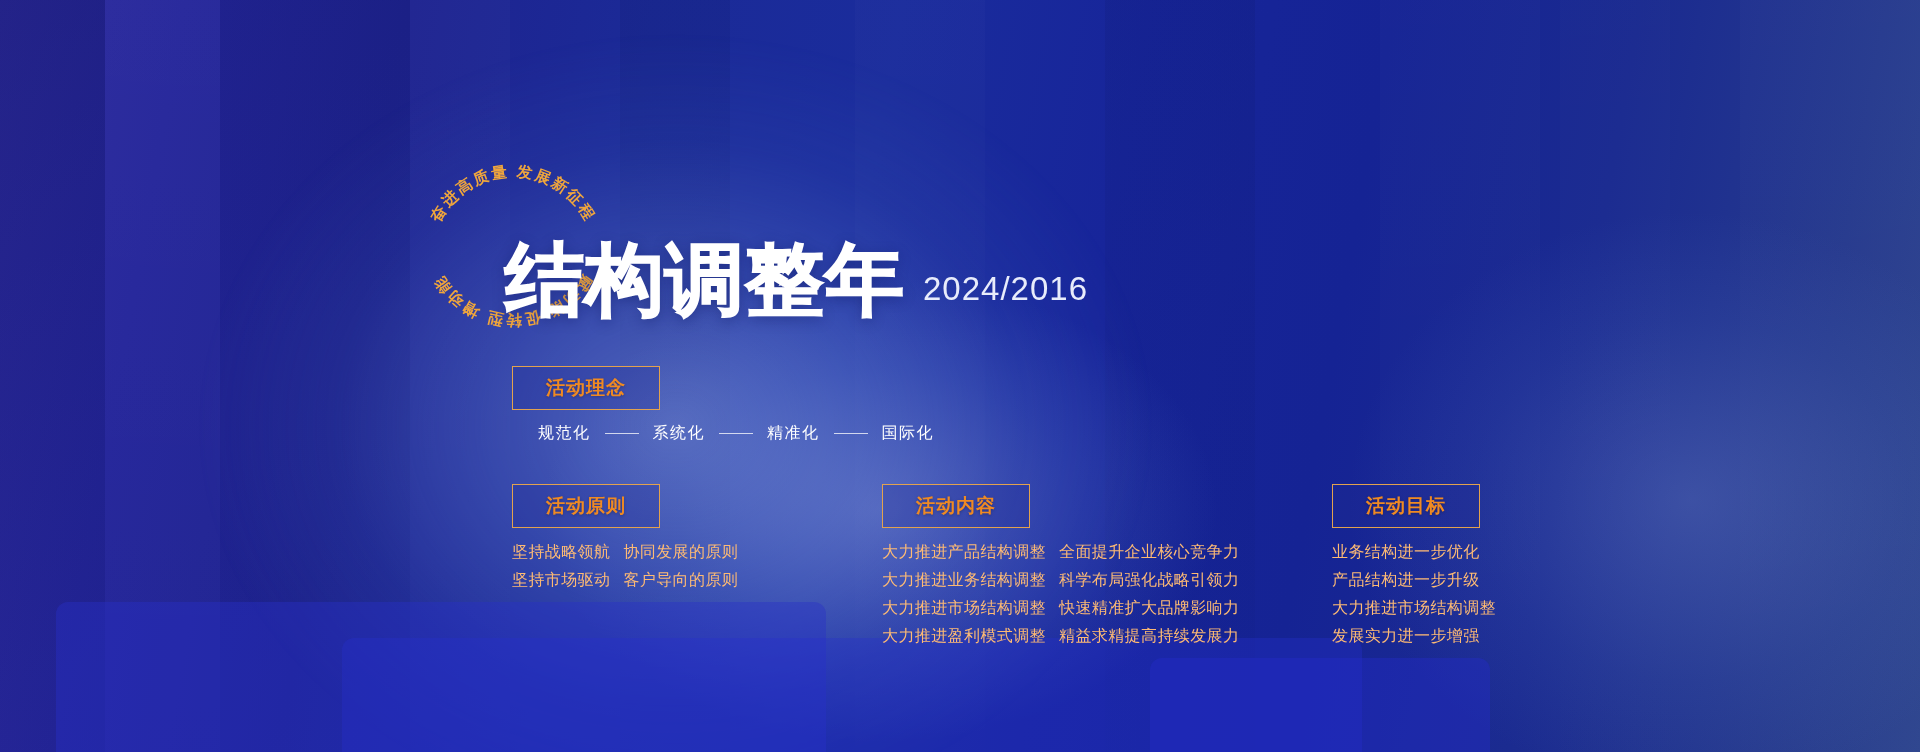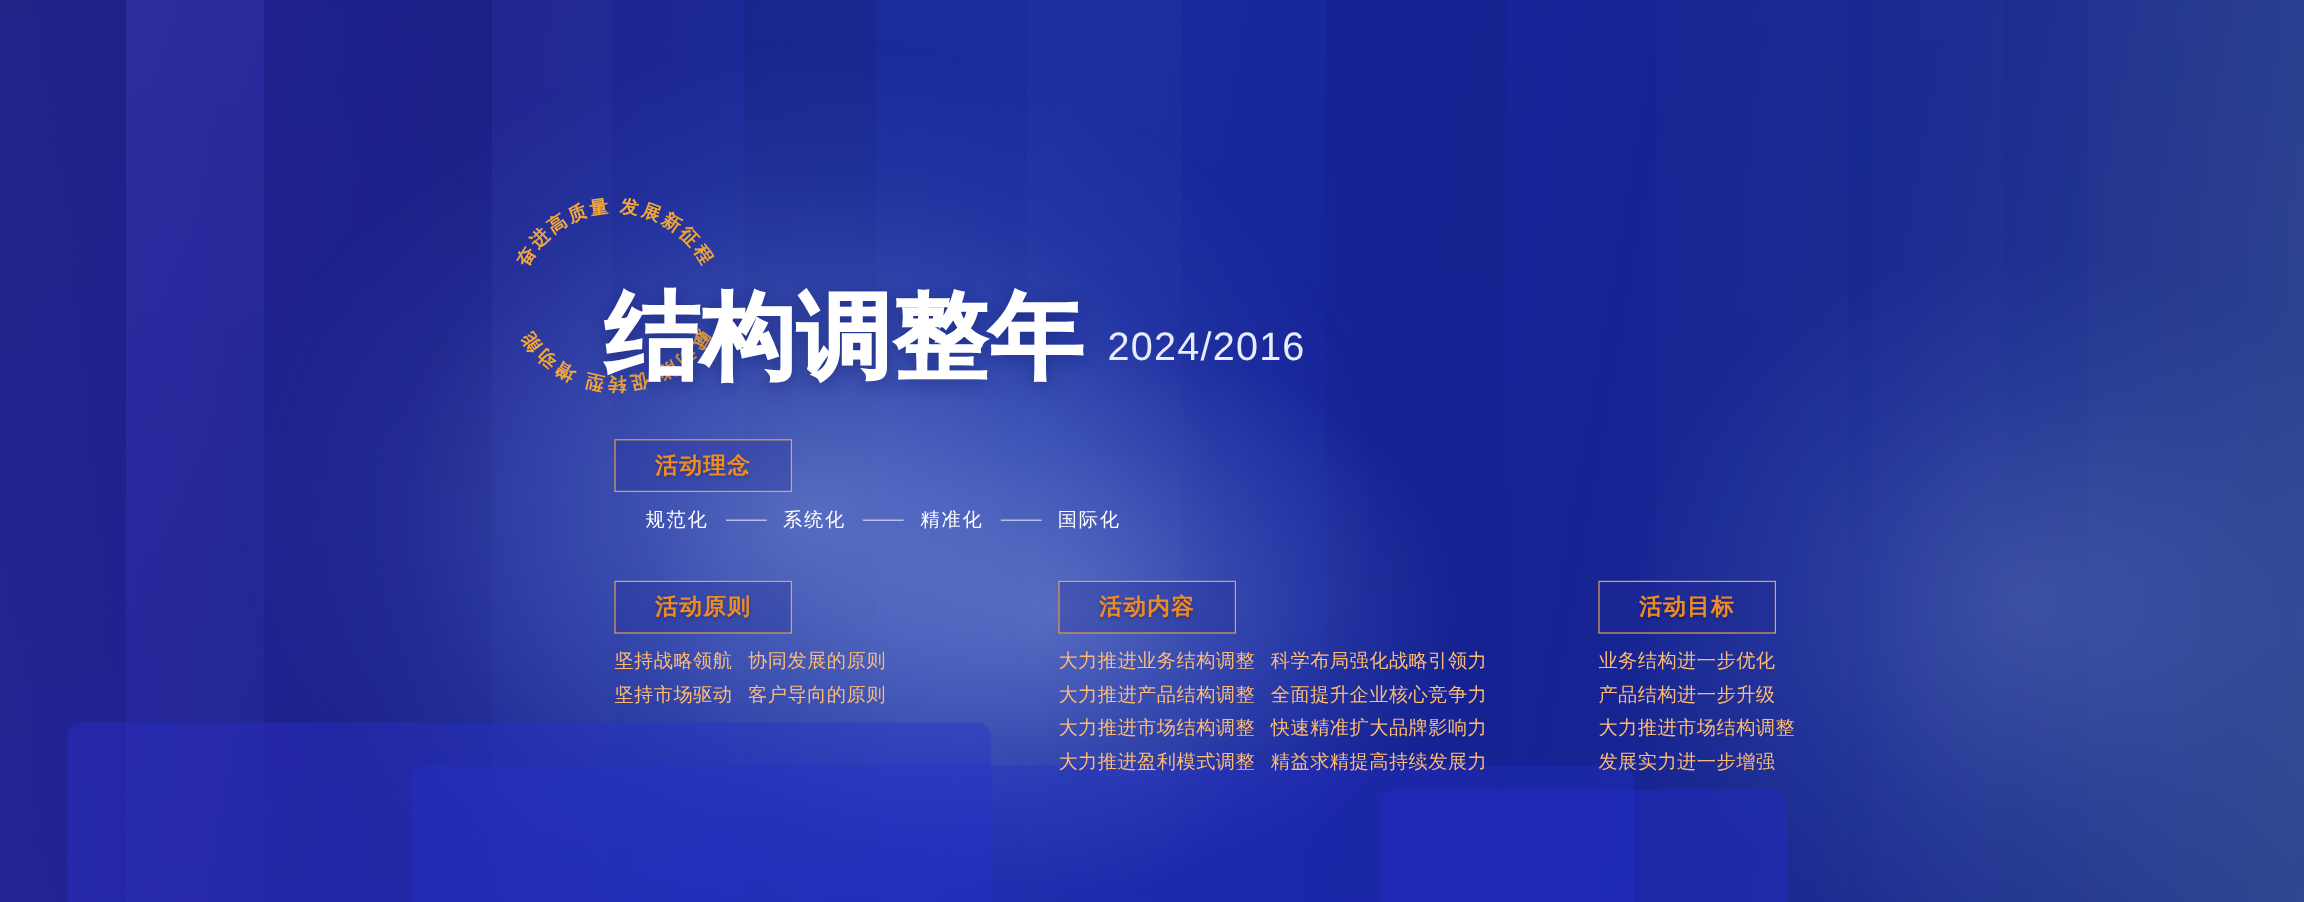--- a/index.html
+++ b/index.html
@@ -248,28 +248,28 @@
     </div>
     <div class="row">
       <span class="c1">坚持市场驱动</span>
       <span class="c2">客户导向的原则</span>
     </div>
   </div>
 
   <div class="badge" id="badge-content">活动内容</div>
   <div class="col" id="col-content">
     <div class="row">
+      <span class="c1">大力推进产品结构调整</span>
+      <span class="c2">全面提升企业核心竞争力</span>
+    </div>
+    <div class="row">
       <span class="c1">大力推进业务结构调整</span>
       <span class="c2">科学布局强化战略引领力</span>
     </div>
     <div class="row">
-      <span class="c1">大力推进产品结构调整</span>
-      <span class="c2">全面提升企业核心竞争力</span>
-    </div>
-    <div class="row">
       <span class="c1">大力推进市场结构调整</span>
       <span class="c2">快速精准扩大品牌影响力</span>
     </div>
     <div class="row">
       <span class="c1">大力推进盈利模式调整</span>
       <span class="c2">精益求精提高持续发展力</span>
     </div>
   </div>
 
   <div class="badge" id="badge-goal">活动目标</div>

